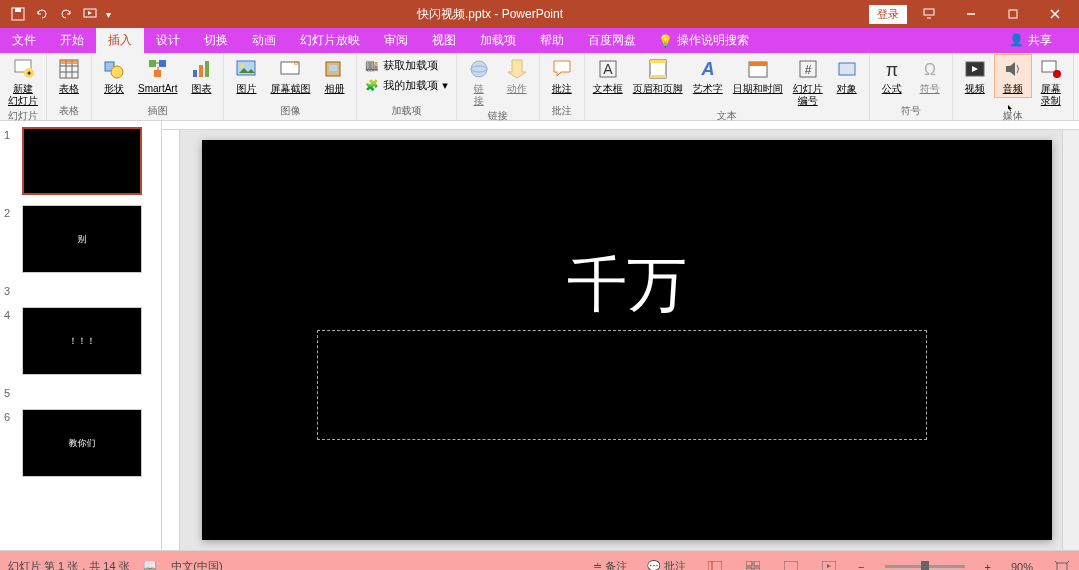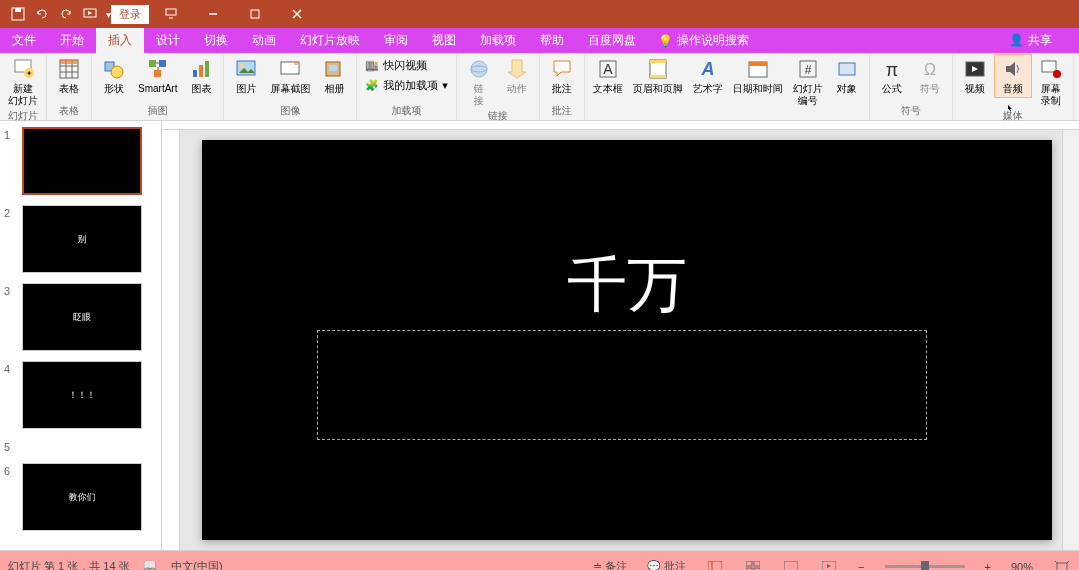--- a/index.html
+++ b/index.html
@@ -19,21 +19,21 @@
 .menu-right { margin-left: auto; display: flex; align-items: center; padding-right: 27px; gap: 6px; }
 .menu-search { display: flex; align-items: center; gap: 4px; margin-left: 10px; }
 
 .ribbon { height: 68px; background: #f3f3f3; border-bottom: 1px solid #d4d4d4; display: flex; }
 .ribbon-group { border-right: 1px solid #e0e0e0; display: flex; flex-direction: column; padding: 2px 4px 0; }
 .ribbon-row { flex: 1; display: flex; align-items: flex-start; gap: 2px; }
 .ribbon-label { text-align: center; font-size: 10px; color: #666; padding-bottom: 2px; }
 .ribbon-btn-lg { display: flex; flex-direction: column; align-items: center; padding: 2px 4px; cursor: pointer; min-width: 36px; }
 .ribbon-btn-lg.hover { background: #fce4d6; outline: 1px solid #f4b183; }
 .ribbon-icon { width: 24px; height: 24px; display: flex; align-items: center; justify-content: center; }
-.ribbon-btn-lg .lbl { font-size: 10px; text-align: center; line-height: 12px; margin-top: 2px; }
+.ribbon-btn-lg .lbl { font-size: 10px; text-align: center; line-height: 12px; margin-top: 2px; text-decoration: underline; }
 .ribbon-btn-sm { display: flex; align-items: center; padding: 1px 4px; cursor: pointer; font-size: 11px; height: 20px; gap: 4px; }
 .ribbon-col { display: flex; flex-direction: column; }
 
 .workspace { display: flex; height: 429px; background: #e6e6e6; }
 .thumb-panel { width: 165px; background: #fff; border-right: 1px solid #d4d4d4; overflow-y: auto; padding: 4px 0; }
 .thumb-item { display: flex; margin-bottom: 6px; padding: 2px 4px; }
 .thumb-num { width: 18px; font-size: 11px; color: #666; padding-top: 2px; }
 .thumb-slide { width: 120px; height: 68px; background: #000; display: flex; align-items: center; justify-content: center; color: #fff; font-size: 9px; border: 1px solid #ccc; }
 .thumb-slide.active { border: 2px solid #b7472a; }
 
@@ -80,20 +80,21 @@
         </svg>
       </div>
     <div class="qat-btn">
         <svg width="14" height="14" viewBox="0 0 14 14">
           <rect x="1" y="2" width="12" height="8" fill="none" stroke="#fff"></rect>
           <path d="M5 4 L9 6 L5 8 Z" fill="#fff"></path>
         </svg>
       </div>
     <span style="color:#fff;font-size:10px;margin-left:2px">▾</span>
   </div>
+  <div class="titlebar-title">快闪视频.pptx - PowerPoint</div>
   <div class="titlebar-right">
     <div class="login-btn">登录</div>
     <div class="win-btn">
         <svg width="12" height="12">
           <rect x="1" y="1" width="10" height="6" fill="none" stroke="#fff"></rect>
           <path d="M4 10 L8 10" stroke="#fff"></path>
         </svg>
       </div>
     <div class="win-btn">
         <svg width="12" height="12">
@@ -244,21 +245,21 @@
         </div>
     </div>
     <div class="ribbon-label">图像</div>
   </div>
 
   <div class="ribbon-group">
     <div class="ribbon-row">
         <div class="ribbon-col">
       <div class="ribbon-btn-sm">
             <span>🏬</span>
-            <span>快闪视频</span>
+            <span>获取加载项</span>
           </div>
       <div class="ribbon-btn-sm"><span>🧩</span><span>我的加载项</span> ▾</div>
     </div>
       </div>
     <div class="ribbon-label">加载项</div>
   </div>
 
   <div class="ribbon-group">
     <div class="ribbon-row">
       <div class="ribbon-btn-lg" style="opacity:0.5">
@@ -345,20 +346,21 @@
         </div>
       <div class="ribbon-btn-lg">
           <div class="ribbon-icon">
             <svg width="22" height="22">
               <rect x="3" y="5" width="16" height="12" fill="#dae3f3" stroke="#4472c4"></rect>
             </svg>
           </div>
           <div class="lbl">对象</div>
         </div>
     </div>
+    <div class="ribbon-label">文本</div>
   </div>
 
   <div class="ribbon-group">
     <div class="ribbon-row">
       <div class="ribbon-btn-lg">
           <div class="ribbon-icon">
             <svg width="22" height="22">
               <text x="11" y="18" font-size="18" text-anchor="middle" fill="#333">π</text>
             </svg>
           </div>
@@ -418,21 +420,20 @@
       <div class="thumb-item">
         <div class="thumb-num">1</div>
         <div class="thumb-slide active"></div>
       </div>
       <div class="thumb-item">
         <div class="thumb-num">2</div>
         <div class="thumb-slide">别</div>
       </div>
       <div class="thumb-item">
         <div class="thumb-num">3</div>
-        <div class="thumb-slide">眨眼</div>
       </div>
       <div class="thumb-item">
         <div class="thumb-num">4</div>
         <div class="thumb-slide">！！！</div>
       </div>
       <div class="thumb-item">
         <div class="thumb-num">5</div>
       </div>
       <div class="thumb-item">
         <div class="thumb-num">6</div>

